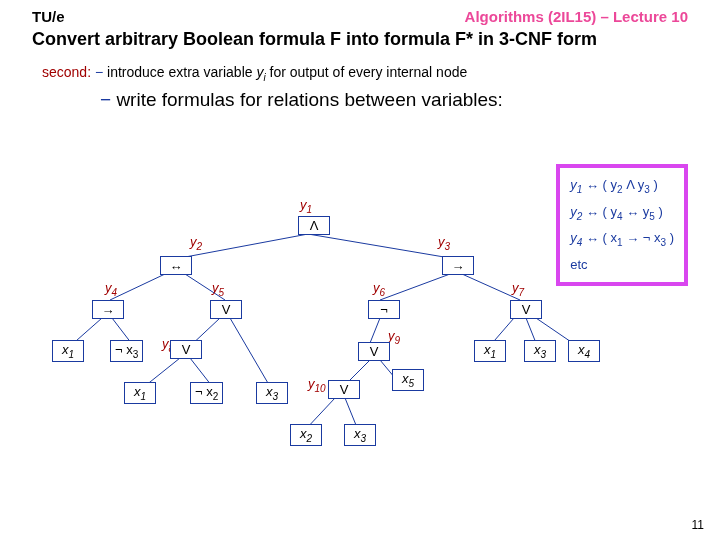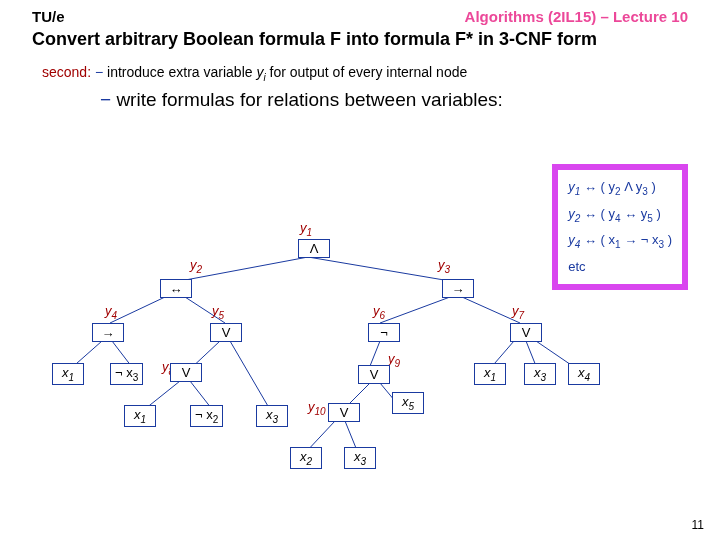--- a/index.html
+++ b/index.html
@@ -31,40 +31,39 @@
   .red { color: #a00000; }
   .blue { color: #1a3aa0; }
   .bullet-line {
     padding: 6px 32px 0 100px;
     font-size: 19px;
   }
   .formula-box {
     position: absolute;
     right: 32px;
     top: 164px;
-    border: 6px solid #d946ef;
+    border: 4px solid #d946ef;
     padding: 6px 10px 6px 10px;
     font-size: 13px;
     line-height: 22px;
     color: #1a3aa0;
   }
   sub { font-size: 10px; }
   .page-num {
     position: absolute;
     right: 16px;
     bottom: 8px;
     font-size: 12px;
   }
   .tree {
     position: absolute;
     left: 50px;
     top: 200px;
     width: 560px;
     height: 300px;
-    margin-top: 23px;
   }
   .node-box {
     position: absolute;
     border: 1px solid #1a3aa0;
     font-size: 13px;
     text-align: center;
     color: #000;
     background: #fff;
     min-width: 22px;
     padding: 1px 4px;

